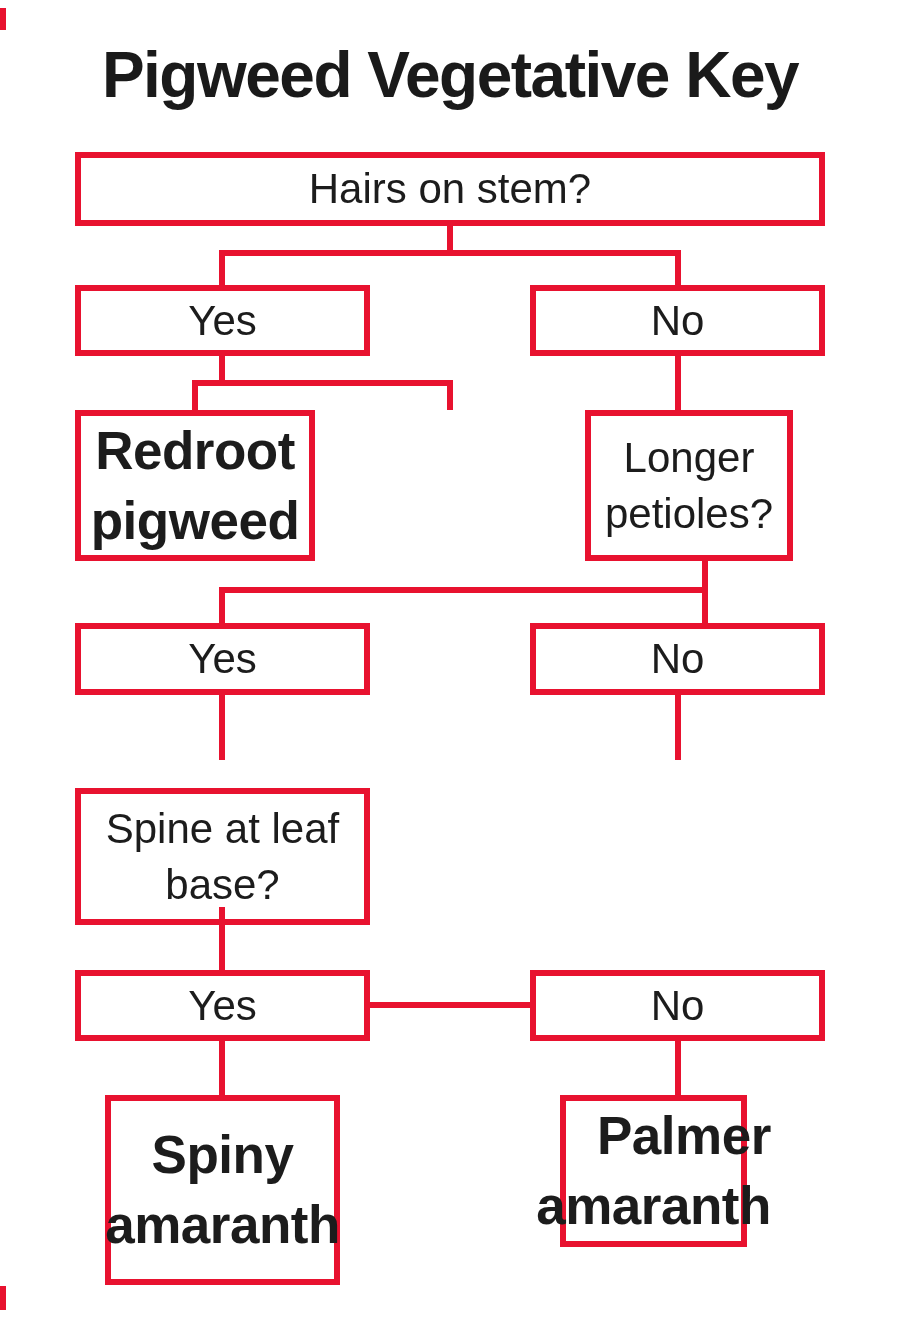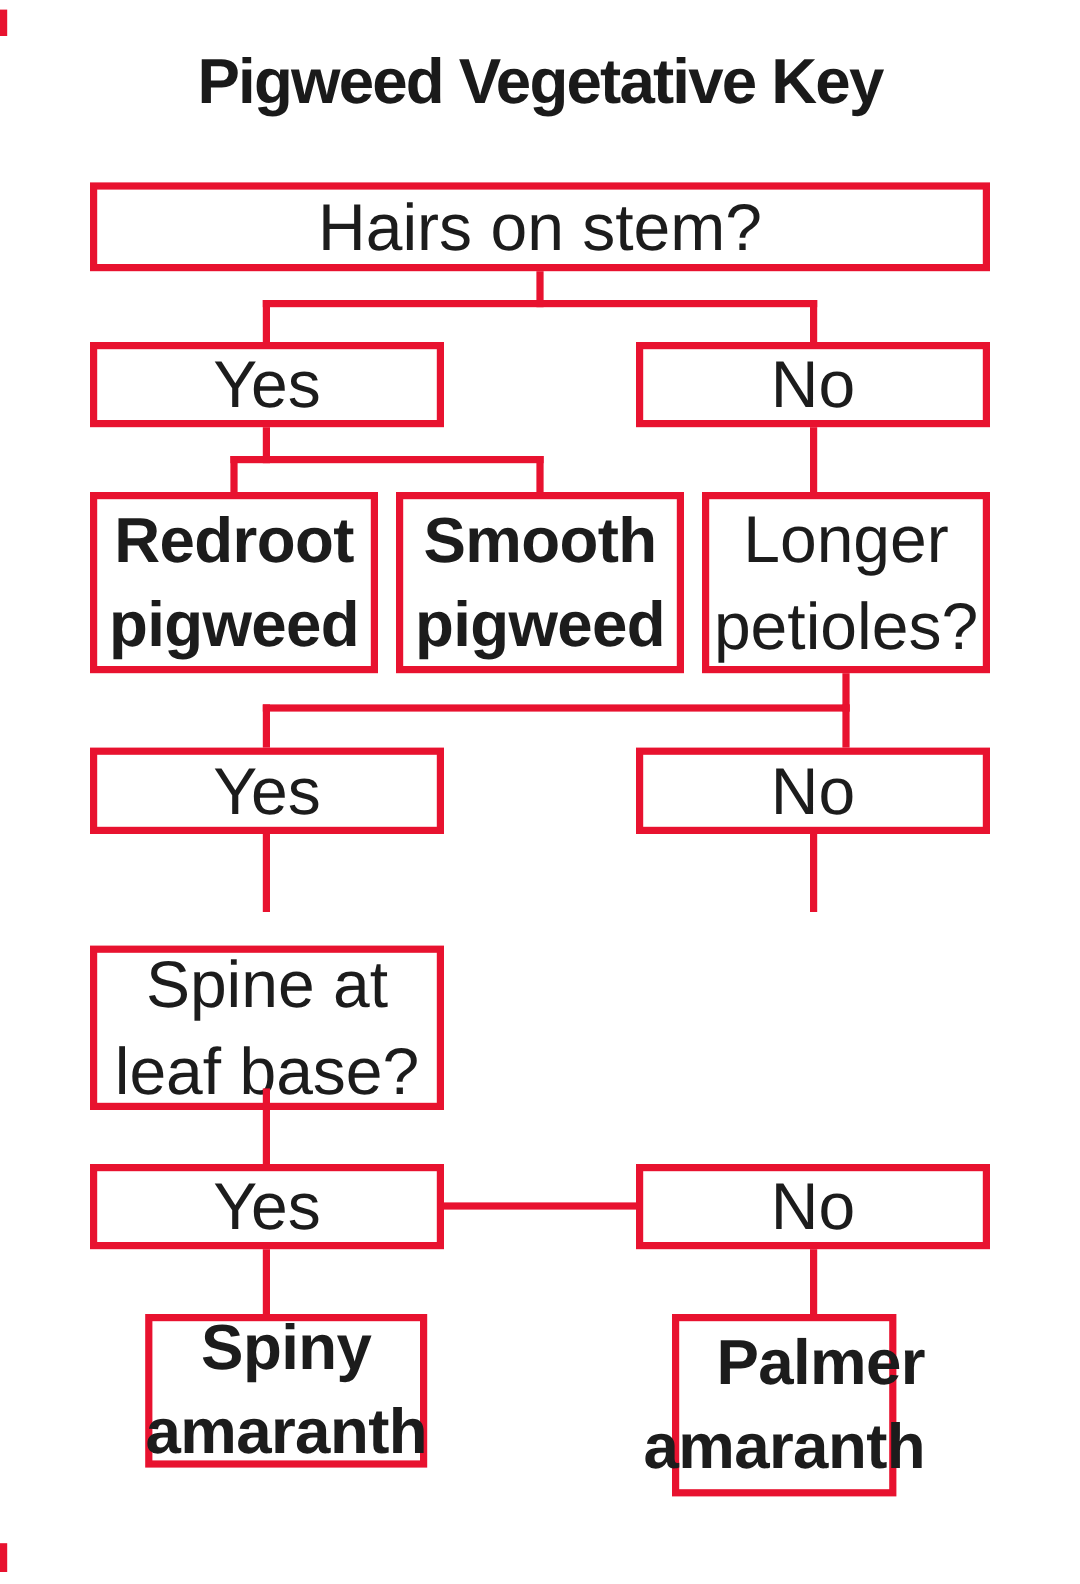--- a/index.html
+++ b/index.html
@@ -15,54 +15,54 @@
     font-family: "Liberation Sans", "DejaVu Sans", sans-serif;
     color: #1c1c1c;
     overflow: hidden;
   }
   .title {
     position: absolute;
     left: 0;
     top: 38px;
     width: 900px;
     text-align: center;
-    font-size: 53px;
+    font-size: 64px;
     font-weight: 700;
     letter-spacing: -1.5px;
     color: #1a1a1a;
   }
   .node {
     position: absolute;
     box-sizing: border-box;
     border: 6px solid #e8122f;
     background: #ffffff;
     display: flex;
     align-items: center;
     justify-content: center;
     text-align: center;
     line-height: 1.32;
     padding: 2px 8px;
   }
-  .q  { font-size: 55px; font-weight: 400; }
+  .q  { font-size: 42px; font-weight: 400; }
   .sp { font-size: 53px; font-weight: 700; letter-spacing: -0.5px; }
 
   
   .n-hairs     { left: 75px;  top: 152px;  width: 750px; height: 74px;  }
   .n-yes1      { left: 75px;  top: 285px;  width: 295px; height: 71px;  }
   .n-no1       { left: 530px; top: 285px;  width: 295px; height: 71px;  }
   .n-redroot   { left: 75px;  top: 410px;  width: 240px; height: 151px; }
   .n-smooth    { left: 330px; top: 410px;  width: 240px; height: 151px; }
-  .n-petioles  { left: 585px; top: 410px;  width: 240px; height: 151px; }
+  .n-petioles  { left: 585px; top: 410px;  width: 208px; height: 151px; }
   .n-yes2      { left: 75px;  top: 623px;  width: 295px; height: 72px;  }
   .n-no2       { left: 530px; top: 623px;  width: 295px; height: 72px;  }
   .n-spine     { left: 75px;  top: 788px;  width: 295px; height: 137px; }
   .n-waterhemp { left: 530px; top: 760px;  width: 295px; height: 147px; }
   .n-yes3      { left: 75px;  top: 970px;  width: 295px; height: 71px;  }
   .n-no3       { left: 530px; top: 970px;  width: 295px; height: 71px;  }
-  .n-spiny     { left: 121px; top: 1095px; width: 235px; height: 128px; }
+  .n-spiny     { left: 105px; top: 1095px; width: 235px; height: 190px; }
   .n-palmer    { left: 560px; top: 1095px; width: 187px; height: 152px; text-align: right; }
 
   .conn {
     position: absolute;
     background: #e8122f;
   }
   
   .c1  { left: 447px; top: 226px;  width: 6px;   height: 30px; }
   .c2  { left: 219px; top: 250px;  width: 462px; height: 6px;  }
   .c3  { left: 219px; top: 250px;  width: 6px;   height: 35px; }
@@ -111,23 +111,20 @@
   <div class="node q n-yes1">
     <span>Yes</span>
   </div>
   <div class="node q n-no1">
     <span>No</span>
   </div>
 
   <div class="node sp n-redroot">
     <span>Redroot pigweed</span>
   </div>
-  <div class="node sp n-smooth">
-    <span>Smooth pigweed</span>
-  </div>
   <div class="node q n-petioles">
     <span>Longer petioles?</span>
   </div>
 
   <div class="node q n-yes2">
     <span>Yes</span>
   </div>
   <div class="node q n-no2">
     <span>No</span>
   </div>

